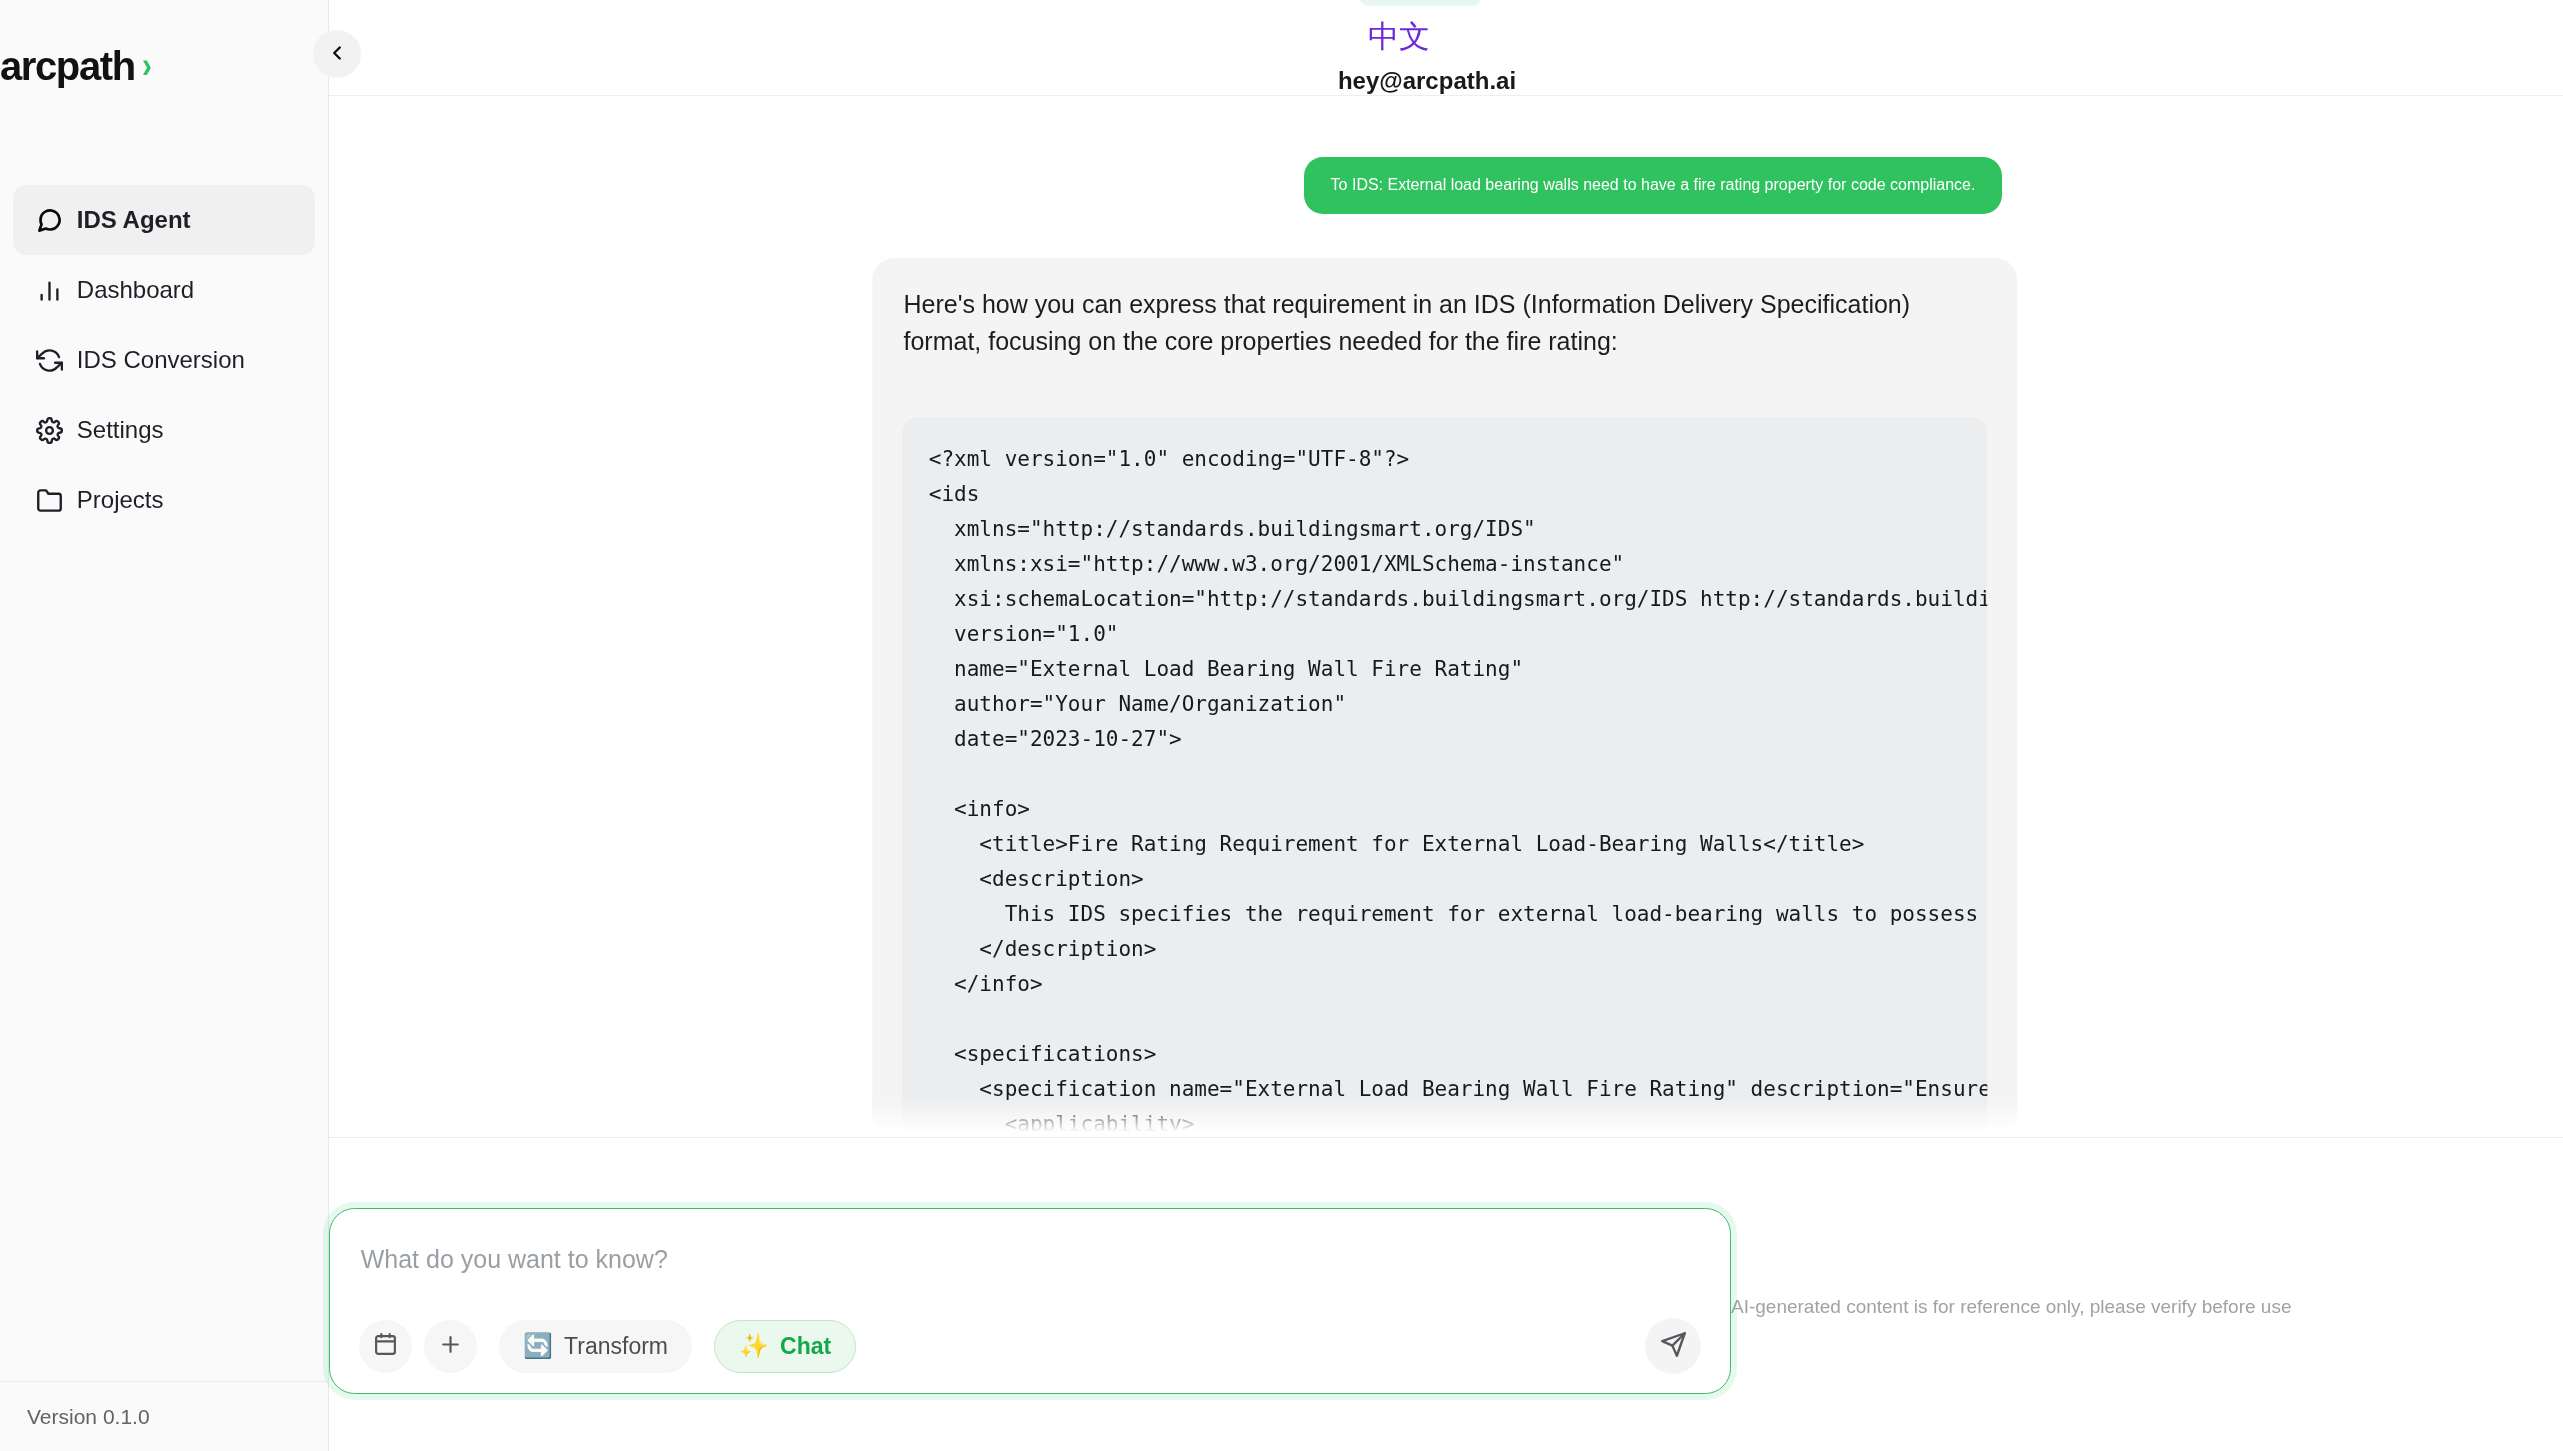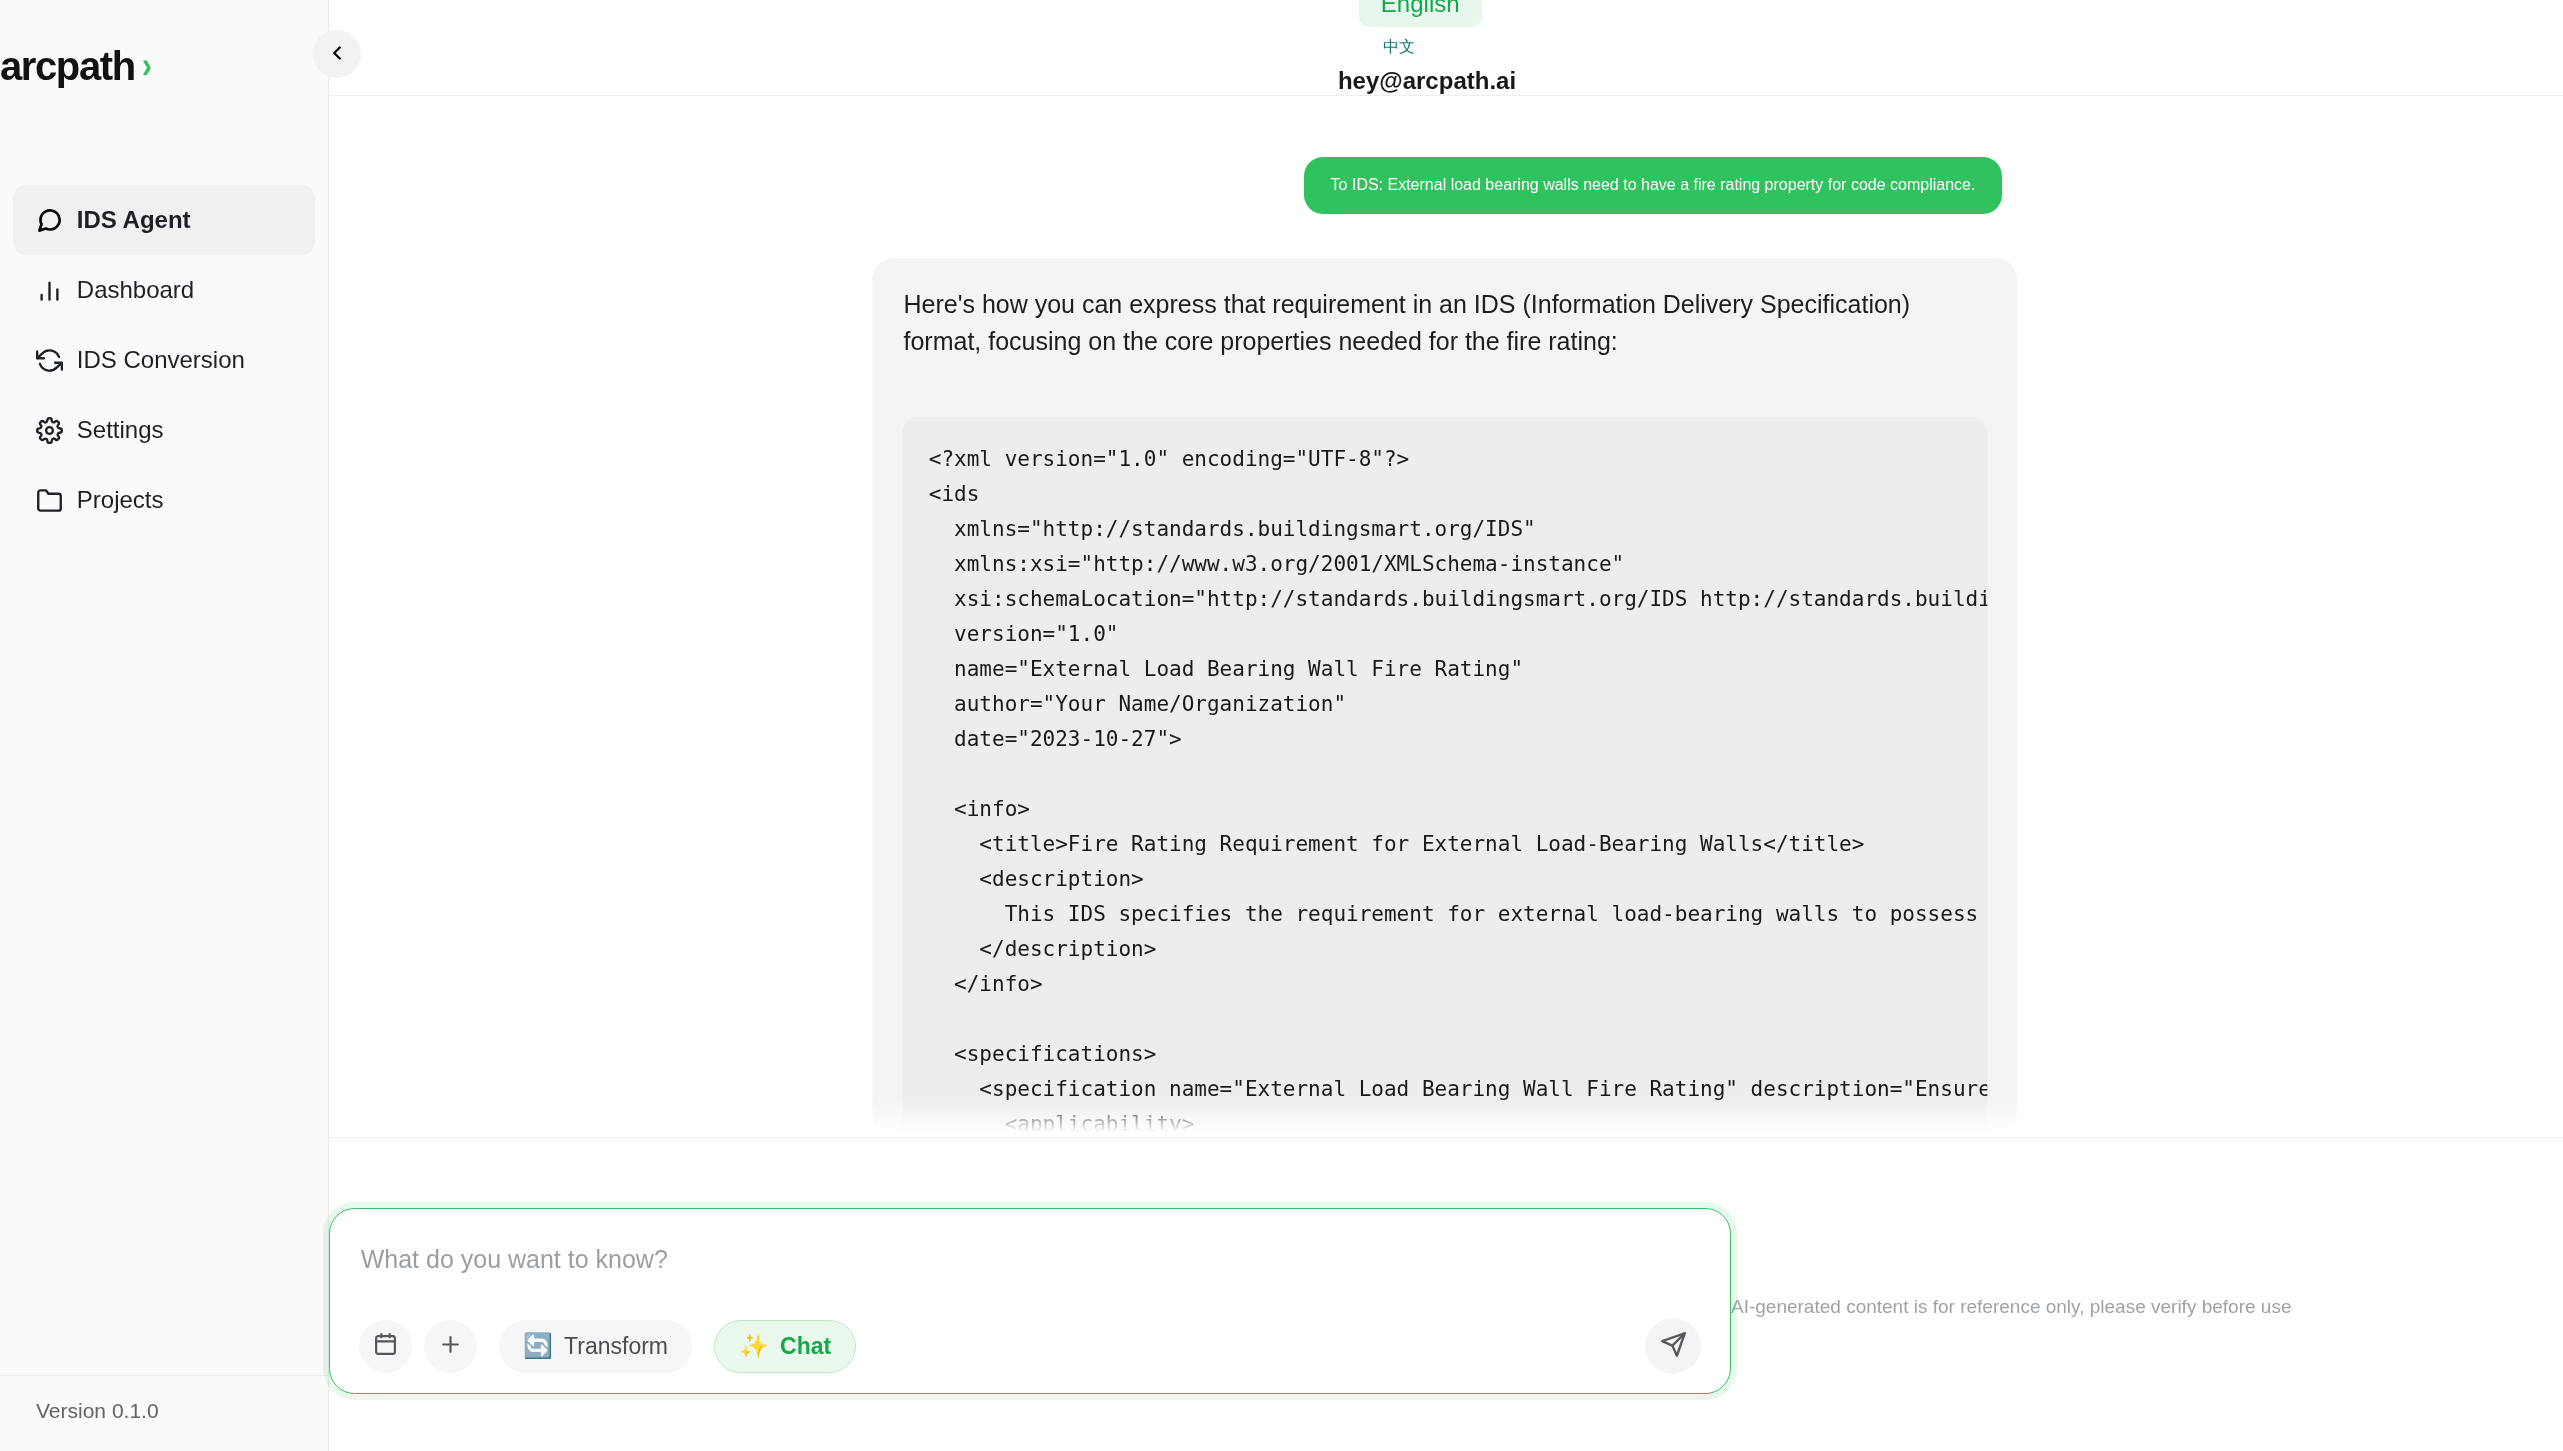--- a/index.html
+++ b/index.html
@@ -35,44 +35,44 @@
     height: 70px; padding: 0 22px;
     border-radius: 13.6px; cursor: pointer;
     color: #1d2026; font-size: 24px;
   }
   .nav-item.active { background: #f0f0f0; font-weight: 700; }
   .nav-icon { width: 29px; height: 29px; flex: 0 0 29px; display: flex; align-items: center; justify-content: center; }
   .nav-icon svg { width: 27px; height: 27px; stroke: #1d2026; fill: none; stroke-width: 2.1; stroke-linecap: round; stroke-linejoin: round; }
   .nav-item.active .nav-icon svg { stroke: #0a0a0a; stroke-width: 2.4; }
 
   .version-bar {
-    position: absolute; left: 0; bottom: 6px;
+    position: absolute; left: 0; bottom: 0;
     width: 329px; height: 70px;
     border-top: 0.9px solid #ececec;
-    display: flex; align-items: center; padding-left: 36px;
+    display: flex; align-items: center; padding-left: 27px;
     font-size: 21px; color: #636363;
   }
 
   
   #main { flex: 1 1 auto; position: relative; height: 1451px; background: #ffffff; }
 
   #topbar {
     height: 96px; width: 100%;
     border-bottom: 0.9px solid #eeeeee;
     display: flex; align-items: center; justify-content: flex-end;
     padding-right: 38px; gap: 0;
     background: #ffffff;
     position: relative; z-index: 5; flex-direction: column;
   }
   .lang-en {
     color: #13a84a; background: #e8f7ed;
     font-size: 24px; padding: 9.4px 22px; border-radius: 10.2px;
     cursor: pointer; margin-right: 13.6px;
   }
-  .lang-zh { color: #0f766e; font-size: 16px; padding: 9.4px 17px; cursor: pointer; margin-right: 56px; }
+  .lang-zh { color: #6d28d9; font-size: 31px; padding: 9.4px 17px; cursor: pointer; margin-right: 56px; }
   .user-email { color: #17191c; font-size: 24px; font-weight: 600; }
 
   .collapse-btn {
     position: absolute; left: -16px; top: 30px;
     width: 48px; height: 48px; border-radius: 50%;
     background: #f2f2f2;
     display: flex; align-items: center; justify-content: center;
     cursor: pointer; z-index: 20;
   }
   .collapse-btn svg { width: 22px; height: 22px; stroke: #0c0c0c; fill: none; stroke-width: 2.6; stroke-linecap: round; stroke-linejoin: round; }

